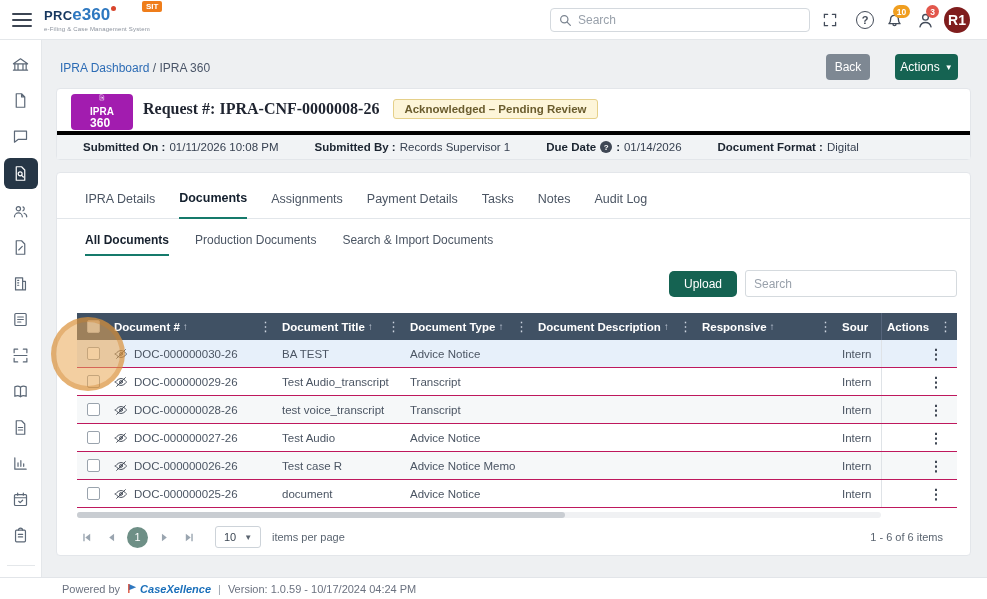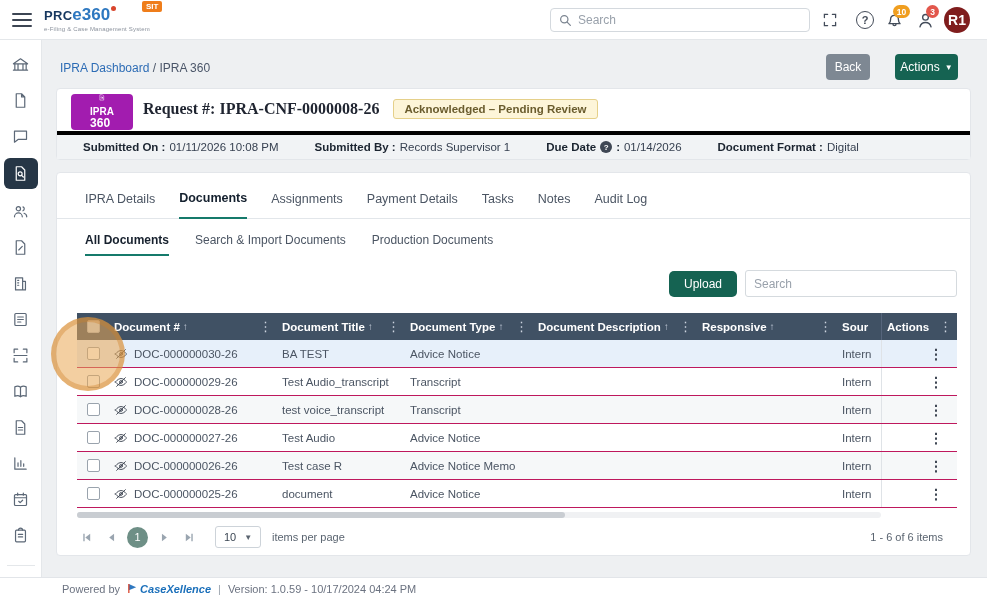--- a/index.html
+++ b/index.html
@@ -301,22 +301,22 @@
     <span class="tab">IPRA Details</span>
     <span class="tab active">Documents</span>
     <span class="tab">Assignments</span>
     <span class="tab">Payment Details</span>
     <span class="tab">Tasks</span>
     <span class="tab">Notes</span>
     <span class="tab">Audit Log</span>
   </div>
   <div class="subtabs">
     <span class="subtab active">All Documents</span>
+    <span class="subtab">Production Documents</span>
     <span class="subtab">Search &amp; Import Documents</span>
-    <span class="subtab">Production Documents</span>
   </div>
   <div class="btn-upload">Upload</div>
   <input class="table-search" type="text" placeholder="Search" style="">
 
   <div class="grid">
     <div class="g-header">
       <div class="hcell c0">
           <span class="cb cb-h"></span>
         </div>
       <div class="hcell c1">

